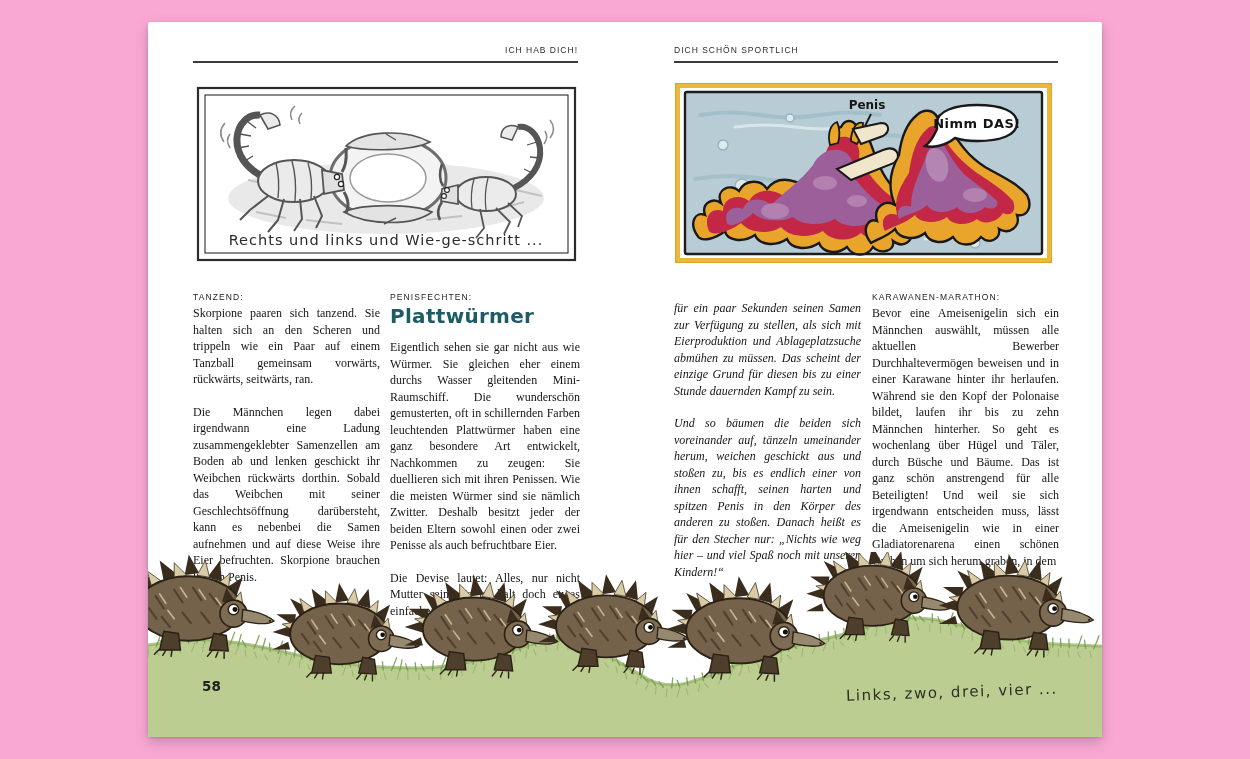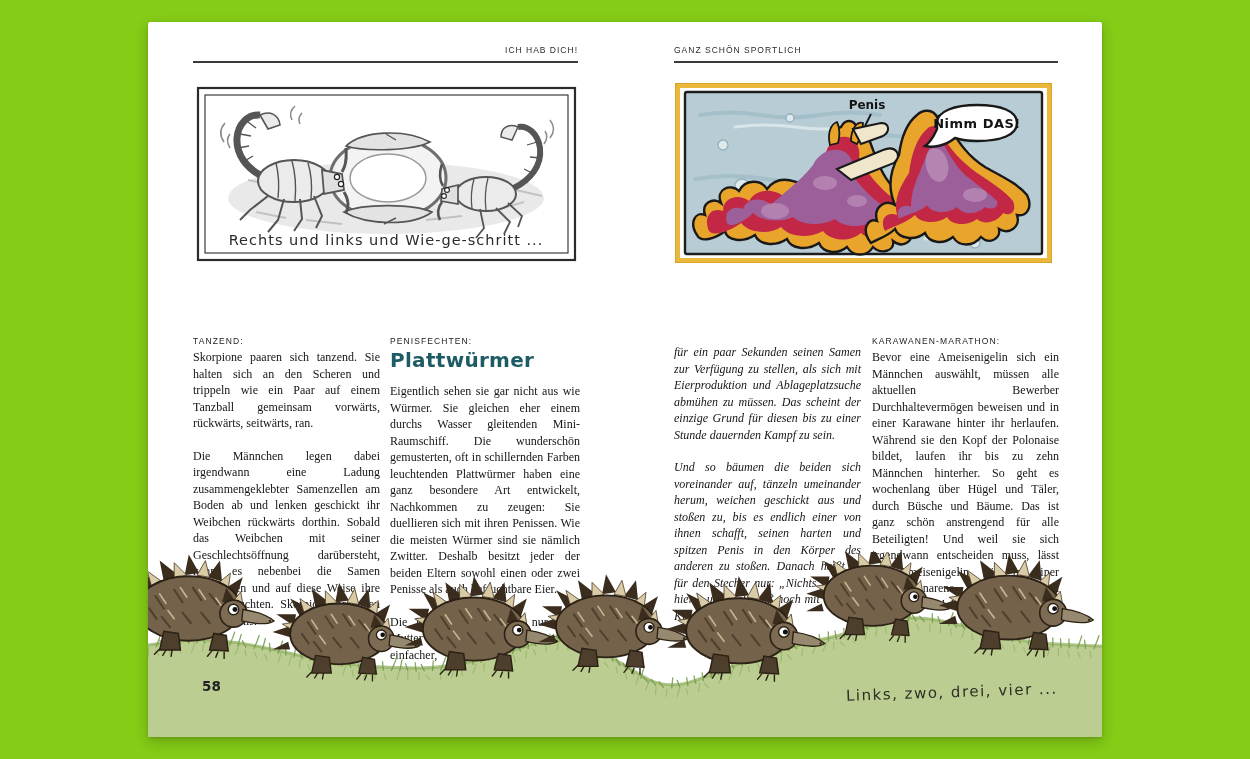--- a/index.html
+++ b/index.html
@@ -1,36 +1,36 @@
 <!DOCTYPE html>
 <html lang="de"><head>
 <meta charset="utf-8">
 <style>
   html,body{margin:0;padding:0;}
   body{background:#f1f1f1;font-family:"Liberation Sans",sans-serif;}
-  .stage{position:relative;width:1250px;height:759px;background:#84cc16;overflow:hidden;}
+  .stage{position:relative;width:1250px;height:759px;background:#f9a8d4;overflow:hidden;}
   .spread{position:absolute;left:148px;top:22px;width:954px;height:715px;background:#ffffff;
           border-radius:2px;box-shadow:0 5px 14px rgba(0,0,0,.20),0 1px 3px rgba(0,0,0,.12);overflow:hidden;}
 
   
   .running-head{position:absolute;top:23px;font-size:8.5px;letter-spacing:1px;color:#2b2b2b;
                 font-family:"Liberation Sans",sans-serif;}
   .rh-left{left:45px;width:385px;text-align:right;}
   .rh-right{left:526px;width:384px;text-align:left;}
   .page-rule{position:absolute;top:39px;height:1.5px;background:#3a3a3a;}
   .rule-left{left:45px;width:385px;}
   .rule-right{left:526px;width:384px;}
 
   
   .panel{position:absolute;}
   .panel-scorpion{left:48px;top:64px;width:381px;height:176px;}
   .panel-worms{left:527px;top:61px;width:377px;height:180px;}
 
   
-  .col{position:absolute;width:187px;margin-top:44px;}
+  .col{position:absolute;width:187px;}
   .col1{left:45px;top:270px;}
   .col2{left:242px;top:270px;width:190px;}
   .col3{left:526px;top:278px;font-style:italic;}
   .col4{left:724px;top:270px;}
   .kicker{font-size:8.5px;letter-spacing:1.1px;color:#1c1c1c;margin:0 0 3px 0;
           font-family:"Liberation Sans",sans-serif;}
   .headline{font-family:"DejaVu Sans",sans-serif;font-weight:bold;font-size:20px;
             letter-spacing:.3px;color:#1e5c65;margin:0 0 12px 0;line-height:1.1;}
   .body-text p{font-family:"Liberation Serif",serif;font-size:12px;line-height:16.5px;
                text-align:justify;color:#141414;margin:0 0 16px 0;
@@ -51,21 +51,21 @@
   .penis-label{font-family:"DejaVu Sans",sans-serif;font-size:12px;font-weight:600;fill:#141414;}
   .speech-text{font-family:"DejaVu Sans",sans-serif;font-size:13px;font-weight:bold;fill:#141414;letter-spacing:.5px;}
 </style>
 </head>
 <body>
 
 <div class="stage">
   <div class="spread">
 
     <div class="running-head rh-left">ICH HAB DICH!</div>
-    <div class="running-head rh-right">GANZ SCHÖN SPORTLICH</div>
+    <div class="running-head rh-right">DICH SCHÖN SPORTLICH</div>
     <div class="page-rule rule-left"></div>
     <div class="page-rule rule-right"></div>
 
     <div class="panel panel-scorpion">
       <svg width="381" height="176" viewBox="0 0 381 176">
         <rect x="2" y="2" width="377" height="172" fill="#ffffff" stroke="#2b2b2b" stroke-width="2.2"></rect>
         <rect x="9" y="9" width="363" height="158" fill="none" stroke="#2b2b2b" stroke-width="1.1"></rect>
 
         <ellipse cx="190" cy="112" rx="158" ry="36" fill="#e3e3e3" opacity=".8"></ellipse>
         <path d="M60,126 l30,6 M110,134 l36,4 M230,134 l36,-4 M300,124 l28,-8 M80,100 l-28,-6 M320,104 l26,6" stroke="#c2c2c2" stroke-width="2" fill="none"></path>

